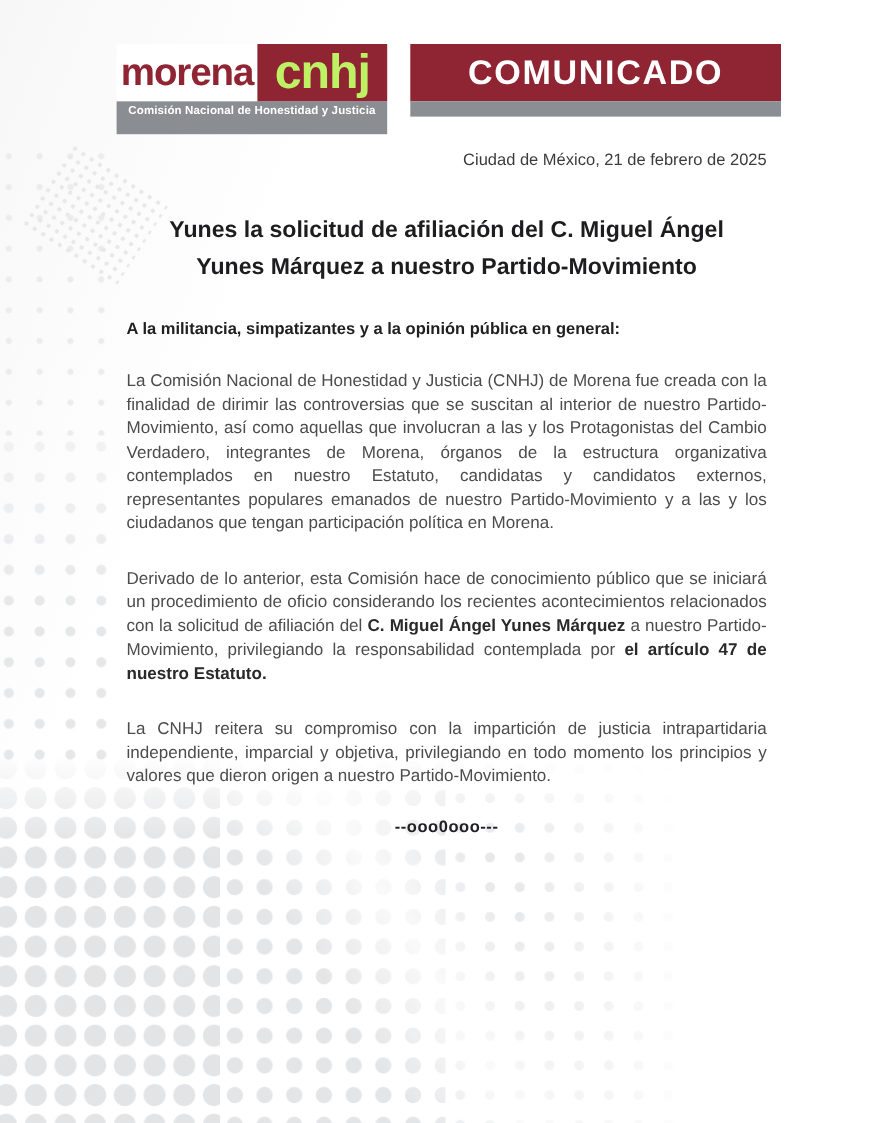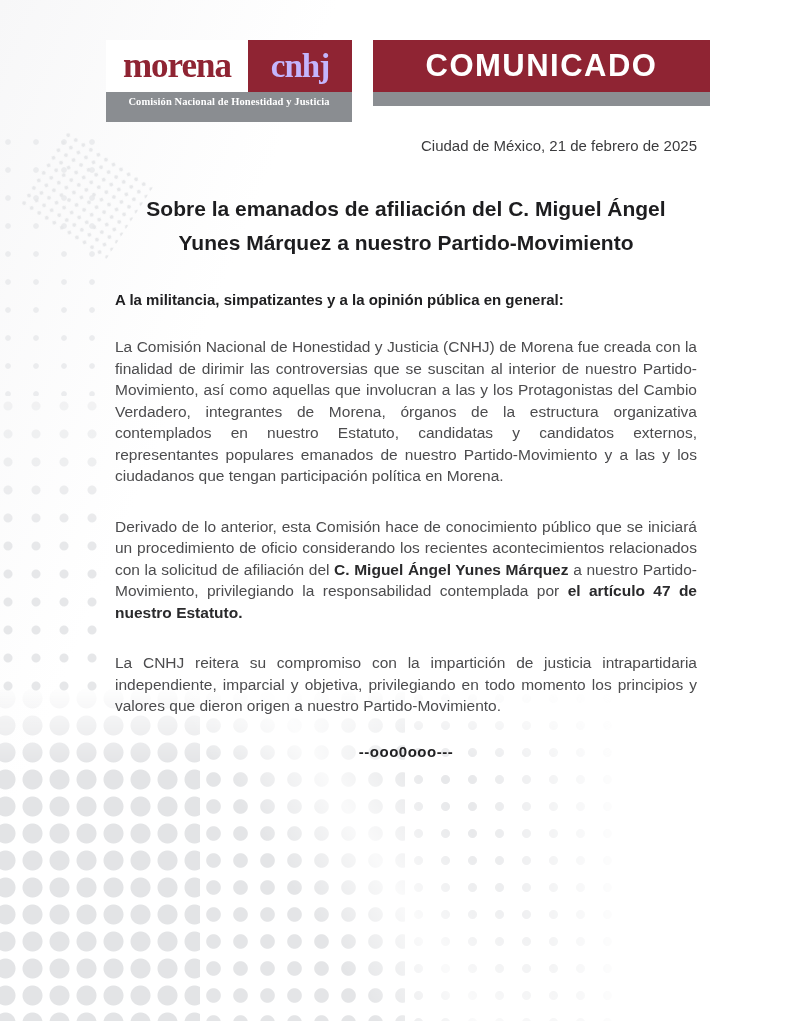--- a/index.html
+++ b/index.html
@@ -58,31 +58,31 @@
   .swoosh{
     left:0;bottom:0;width:720px;height:350px;
     background:linear-gradient(58deg,rgba(255,255,255,0) 40%,rgba(255,255,255,.8) 51%,rgba(255,255,255,0) 63%);
   }
   
   .header{
     position:absolute;top:40px;left:106px;right:90px;
     display:flex;justify-content:space-between;align-items:flex-start;
     z-index:2;
   }
-  .logo{width:246px;font-family:Liberation Serif, serif;}
+  .logo{width:246px;}
   .logo-row{display:flex;height:52px;}
   .logo-brand{
     flex:1;background:#ffffff;
     display:flex;align-items:center;justify-content:center;
     font-size:35px;font-weight:bold;letter-spacing:-1px;color:#8f2433;
   }
   .logo-unit{
-    width:104px;background:#8f2433;color:#c4b5fd;
+    width:118px;background:#8f2433;color:#bef264;
     display:flex;align-items:center;justify-content:center;
-    font-size:33px;font-weight:bold;letter-spacing:-1px;
+    font-size:44px;font-weight:bold;letter-spacing:-1px;
   }
   .logo-tagline{
     height:30px;background:#8a8d91;color:#ffffff;
     font-size:10.5px;font-weight:bold;line-height:19px;
     text-align:center;white-space:nowrap;letter-spacing:.1px;
   }
   .banner{width:337px;}
   .banner-main{
     height:52px;background:#8f2433;color:#ffffff;
     display:flex;align-items:center;justify-content:center;
@@ -146,21 +146,21 @@
     </div>
   </div>
 
   <div class="content">
 
     <div class="meta">
       <div>Ciudad de México, 21 de febrero de 2025</div>
     </div>
 
     <h1 class="doc-title">
-      <span>Sobre la emanados de afiliación del C. Miguel Ángel</span>
+      <span>Yunes la solicitud de afiliación del C. Miguel Ángel</span>
       <span>Yunes Márquez a nuestro Partido-Movimiento</span>
     </h1>
 
     <div class="salutation">A la militancia, simpatizantes y a la opinión pública en general:</div>
 
     <div class="body-text">
       <p><span>La Comisión Nacional de Honestidad y Justicia (CNHJ) de Morena fue creada con la finalidad de dirimir las controversias que se suscitan al interior de nuestro Partido-Movimiento, así como aquellas que involucran a las y los Protagonistas del Cambio Verdadero, integrantes de Morena, órganos de la estructura organizativa contemplados en nuestro Estatuto, candidatas y candidatos externos, representantes populares emanados de nuestro Partido-Movimiento y a las y los ciudadanos que tengan participación política en Morena.</span></p>
       <p><span>Derivado de lo anterior, esta Comisión hace de conocimiento público que se iniciará un procedimiento de oficio considerando los recientes acontecimientos relacionados con la solicitud de afiliación del </span><b>C. Miguel Ángel Yunes Márquez</b><span> a nuestro Partido-Movimiento, privilegiando la responsabilidad contemplada por </span><b>el artículo 47 de nuestro Estatuto.</b></p>
       <p><span>La CNHJ reitera su compromiso con la impartición de justicia intrapartidaria independiente, imparcial y objetiva, privilegiando en todo momento los principios y valores que dieron origen a nuestro Partido-Movimiento.</span></p>
     </div>

